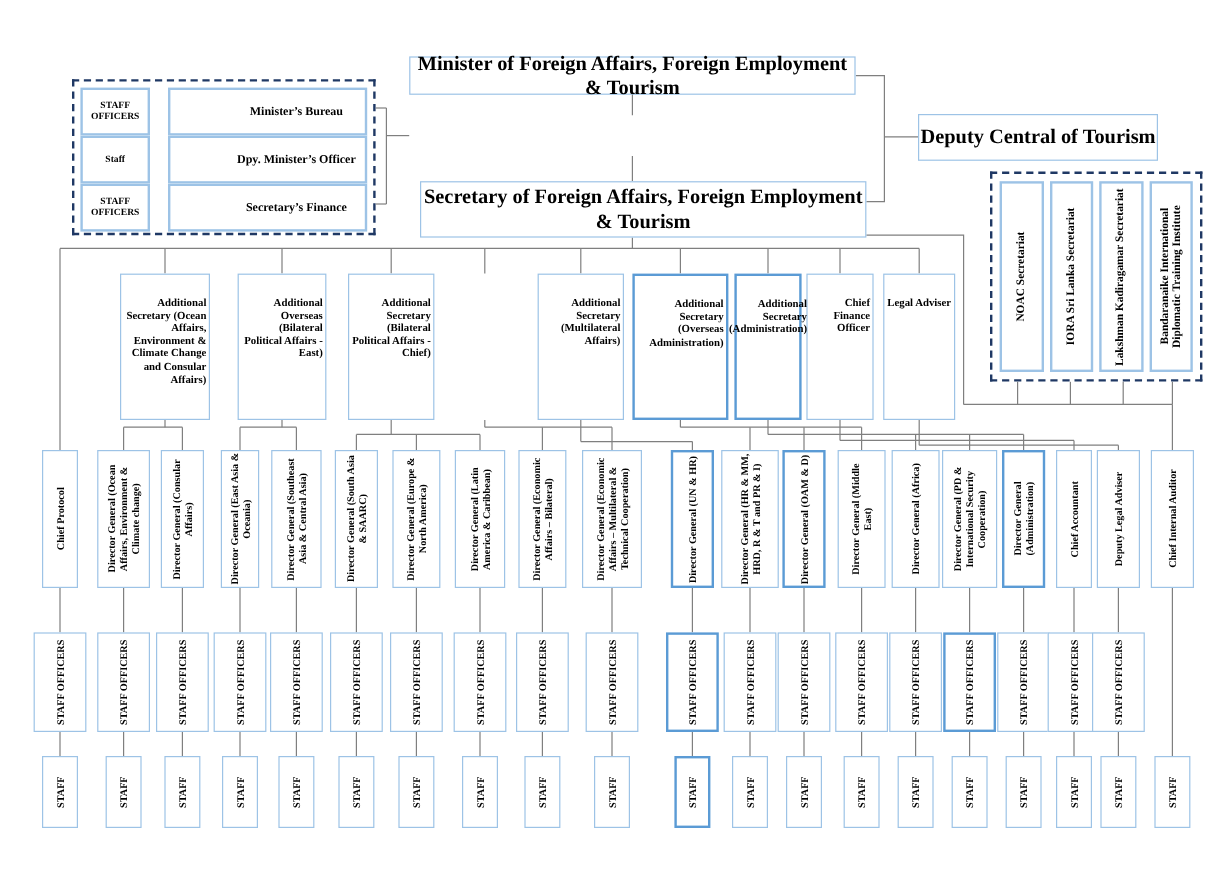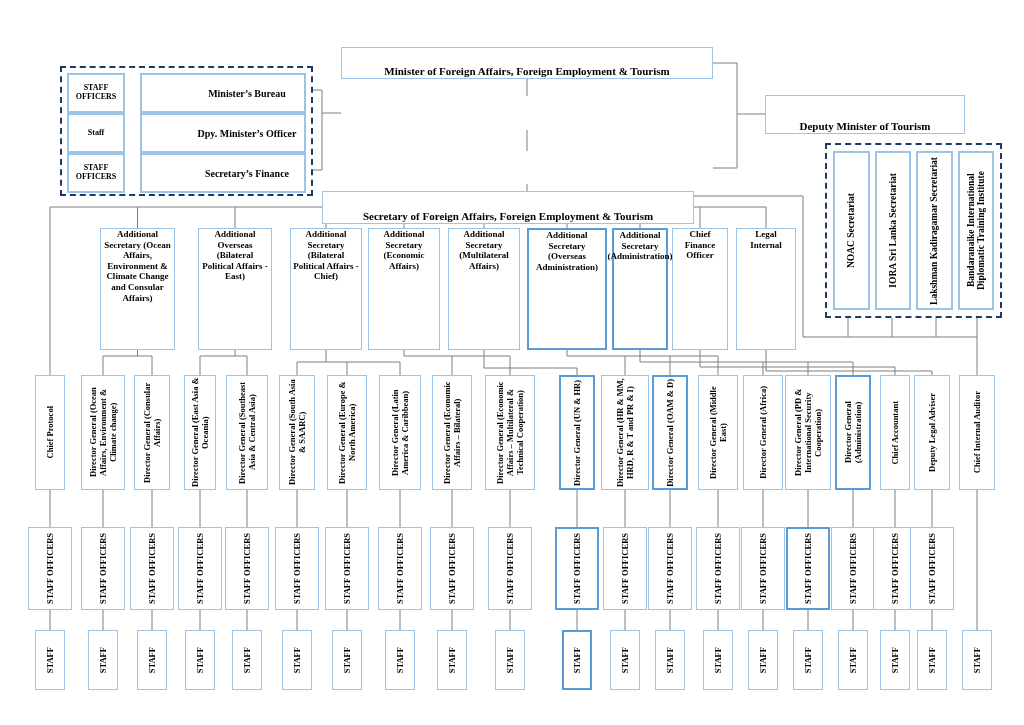--- a/index.html
+++ b/index.html
@@ -7,22 +7,22 @@
     position:relative;width:1024px;height:725px;background:#ffffff;overflow:hidden;
     font-family:"Liberation Serif","DejaVu Serif",serif;color:#000;
   }
   #connectors{position:absolute;left:0;top:0;width:1024px;height:725px;}
   .node{
     position:absolute;box-sizing:border-box;background:#ffffff;
     border:1px solid #9dc3e6;display:flex;align-items:center;justify-content:center;
     text-align:center;font-weight:bold;line-height:1.18;
   }
   .node.accent{border:2px solid #5b9bd5;}
-  .toplvl{font-size:11px;align-items:flex-end;}
-  .as-box{font-size:9px;align-items:flex-start;padding-top:0;}
+  .toplvl{font-size:17px;}
+  .as-box{font-size:9px;align-items:flex-start;padding-top:18px;text-align:right;}
   .as-box span{display:block;padding:0 2px;}
   .vtext{
     writing-mode:vertical-rl;transform:rotate(180deg);
     display:inline-block;max-height:100%;
   }
   .dg-box{font-size:8.5px;}
   .so-box{font-size:8.5px;}
   .st-box{font-size:8.5px;}
   .sec-box{font-size:9.5px;}
   .dashed-group{
@@ -148,25 +148,25 @@
       <polyline points="895,490 895,527" fill="none" stroke="#7f7f7f" stroke-width="1"></polyline>
       <polyline points="895,610 895,630" fill="none" stroke="#7f7f7f" stroke-width="1"></polyline>
       <polyline points="932,490 932,527" fill="none" stroke="#7f7f7f" stroke-width="1"></polyline>
       <polyline points="932,610 932,630" fill="none" stroke="#7f7f7f" stroke-width="1"></polyline>
       <polyline points="977,490 977,630" fill="none" stroke="#7f7f7f" stroke-width="1"></polyline>
     </svg>
 
   <div class="node toplvl" style="left:341px;top:47px;width:372px;height:32px;">
     <span>Minister of Foreign Affairs, Foreign Employment &amp; Tourism</span>
   </div>
-  <div class="node toplvl" style="left:322px;top:151px;width:372px;height:33px;margin-top:40px;">
+  <div class="node toplvl" style="left:350px;top:151px;width:372px;height:47px;">
     <span>Secretary of Foreign Affairs, Foreign Employment &amp; Tourism</span>
   </div>
   <div class="node toplvl" style="left:765px;top:95px;width:200px;height:39px;">
-    <span>Deputy Minister of Tourism</span>
+    <span>Deputy Central of Tourism</span>
   </div>
 
   <div class="dashed-group" id="bureau-group">
     <div class="bureau-row">
       <div class="bureau-cell bureau-staff">
         <span>STAFF OFFICERS</span>
       </div>
       <div class="bureau-cell bureau-main">
         <span>Minister’s Bureau</span>
       </div>
@@ -206,37 +206,34 @@
 
 <div class="node as-box" style="left: 100px; top: 228px; width: 75px; height: 122px;">
       <span>Additional Secretary (Ocean Affairs, Environment &amp; Climate Change and Consular Affairs)</span>
     </div>
     <div class="node as-box" style="left: 198px; top: 228px; width: 74px; height: 122px;">
       <span>Additional Overseas (Bilateral Political Affairs - East)</span>
     </div>
     <div class="node as-box" style="left: 290px; top: 228px; width: 72px; height: 122px;">
       <span>Additional Secretary (Bilateral Political Affairs - Chief)</span>
     </div>
-    <div class="node as-box" style="left: 368px; top: 228px; width: 72px; height: 122px;">
-      <span>Additional Secretary (Economic Affairs)</span>
-    </div>
     <div class="node as-box" style="left: 448px; top: 228px; width: 72px; height: 122px;">
       <span>Additional Secretary (Multilateral Affairs)</span>
     </div>
     <div class="node as-box accent" style="left: 527px; top: 228px; width: 80px; height: 122px;">
       <span>Additional Secretary (Overseas Administration)</span>
     </div>
     <div class="node as-box" style="left: 672px; top: 228px; width: 56px; height: 122px;">
       <span>Chief Finance Officer</span>
     </div>
     <div class="node as-box accent" style="left: 612px; top: 228px; width: 56px; height: 122px;">
       <span>Additional Secretary (Administration)</span>
     </div>
     <div class="node as-box" style="left: 736px; top: 228px; width: 60px; height: 122px;">
-      <span>Legal Internal</span>
+      <span>Legal Adviser</span>
     </div>
     <div class="node dg-box" style="left: 35px; top: 375px; width: 30px; height: 115px;">
       <span class="vtext">Chief Protocol</span>
     </div>
     <div class="node dg-box" style="left: 81px; top: 375px; width: 44px; height: 115px;">
       <span class="vtext">Director General (Ocean Affairs, Environment &amp; Climate change)</span>
     </div>
     <div class="node dg-box" style="left: 134px; top: 375px; width: 36px; height: 115px;">
       <span class="vtext">Director General (Consular Affairs)</span>
     </div>

